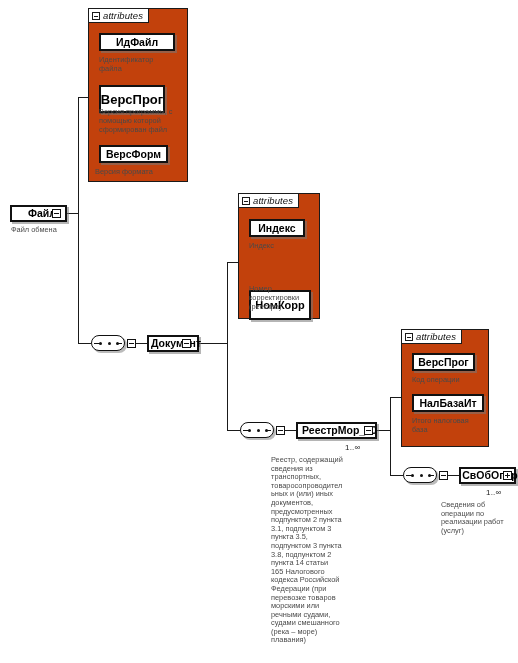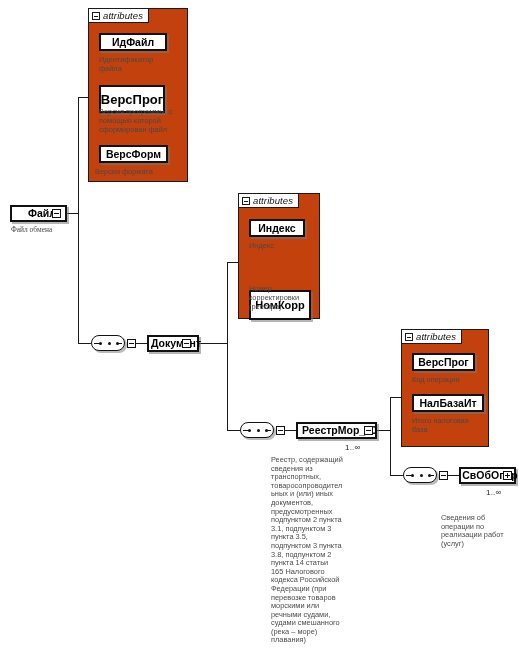--- a/index.html
+++ b/index.html
@@ -215,21 +215,21 @@
   <div class="ln-h" style="left:390px; top:475px; width:13px;"></div>
 
   <div class="ln-h" style="left:447px; top:475px; width:12px;"></div>
 
   <div class="attr-box" style="left:88px; top:8px; width:100px; height:174px;">
     <div class="attr-tab">
       <span class="minus-sq"></span>
       <span class="tab-label">attributes</span>
     </div>
   </div>
-  <div class="node" style="left:99px; top:33px; width:68px; height:18px; font-size:10.5px;">
+  <div class="node" style="left:99px; top:33px; width:76px; height:18px; font-size:10.5px;">
     <span class="nm">ИдФайл</span>
   </div>
   <div class="attr-cap" style="left:99px; top:56px; width:85px;">Идентификатор
 файла</div>
 
   <div class="node" style="left:99px; top:85px; width:66px; height:28px; font-size:13px;">
     <span class="nm">ВерсПрог</span>
   </div>
   <div class="attr-cap" style="left:99px; top:108px; width:88px;">Версия программы, с
 помощью которой
@@ -272,21 +272,21 @@
   <div class="node" style="left:412px; top:394px; width:72px; height:18px; font-size:10.5px;">
     <span class="nm">НалБазаИт</span>
   </div>
   <div class="attr-cap" style="left:412px; top:417px; width:76px;">Итого налоговая
 база</div>
 
   <div class="node elem" style="left:10px; top:205px; width:57px; height:17px; font-size:10.5px;">
     <span class="nm">Файл</span>
   </div>
   <div class="stub" style="left:52px; top:209px;"></div>
-  <div class="cap" style="left:11px; top:226px; width:80px;font-family:Liberation Serif, serif;">Файл обмена</div>
+  <div class="cap" style="left:11px; top:226px; width:80px;">Файл обмена</div>
 
   <div class="seq" style="left:91px; top:335px;">
     <span class="lead"></span>
     <span class="dots">
         <i></i>
         <i></i>
         <i></i>
       </span>
     <span class="tail"></span>
   </div>
@@ -345,18 +345,18 @@
       </span>
     <span class="tail"></span>
   </div>
   <div class="stub" style="left:439px; top:471px;"></div>
 
   <div class="node elem" style="left:459px; top:467px; width:57px; height:17px; font-size:10.5px; padding-left:5px;">
     <span class="nm">СвОбОпер</span>
   </div>
   <div class="stub plus" style="left:503px; top:471px;"></div>
   <div class="card" style="left:486px; top:488px;">1..∞</div>
-  <div class="cap" style="left:441px; top:514px; width:77px;">Сведения об
+  <div class="cap" style="left:441px; top:501px; width:77px;">Сведения об
 операции по
 реализации работ
 (услуг)</div>
 
 </div>
 
 </body></html>

